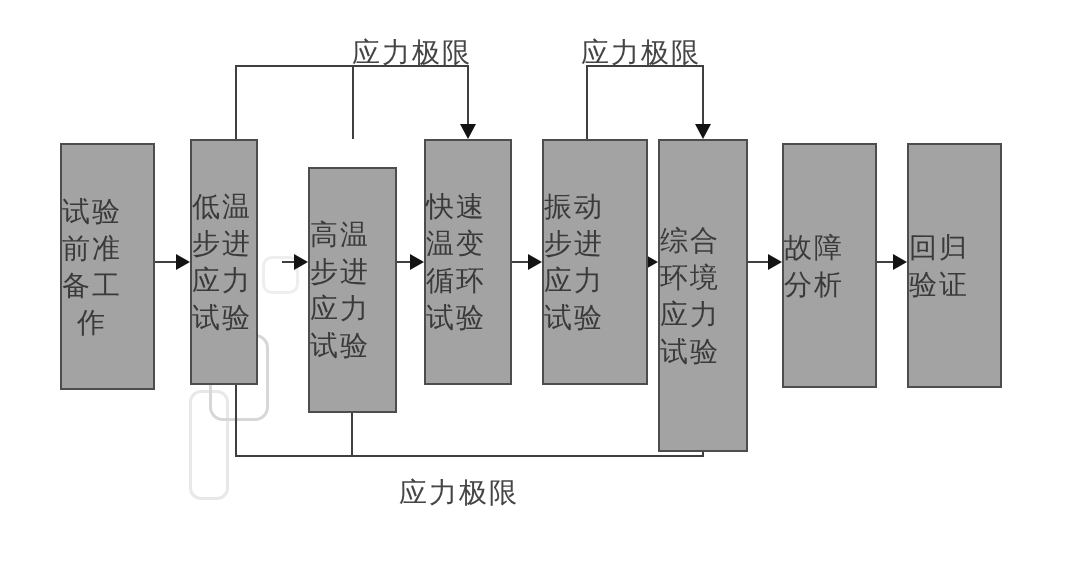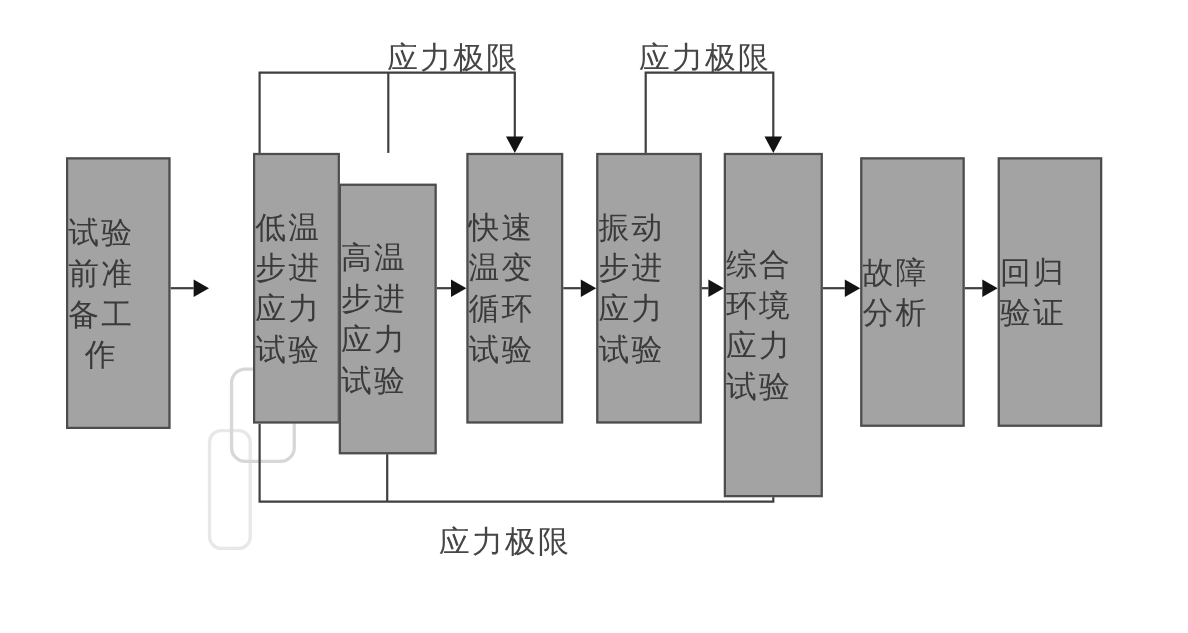--- a/index.html
+++ b/index.html
@@ -76,39 +76,39 @@
       <polygon points="695,400 711,400 703,385"></polygon>
     </g>
   </svg>
 
   <div class="box" style="left:60px;top:143px;width:95px;height:247px;">
     <span class="txt">试验
 前准
 备工
 作</span>
   </div>
-  <div class="box" style="left:190px;top:139px;width:79px;height:246px;margin-left:40px;">
+  <div class="box" style="left:190px;top:139px;width:68px;height:246px;">
     <span class="txt">低温
 步进
 应力
 试验</span>
   </div>
   <div class="box" style="left:308px;top:139px;width:89px;height:246px;margin-top:28px;">
     <span class="txt">高温
 步进
 应力
 试验</span>
   </div>
   <div class="box" style="left:424px;top:139px;width:88px;height:246px;">
     <span class="txt">快速
 温变
 循环
 试验</span>
   </div>
-  <div class="box" style="left:542px;top:139px;width:96px;height:246px;">
+  <div class="box" style="left:542px;top:139px;width:106px;height:246px;">
     <span class="txt">振动
 步进
 应力
 试验</span>
   </div>
   <div class="box" style="left:658px;top:139px;width:90px;height:313px;">
     <span class="txt">综合
 环境
 应力
 试验</span>

